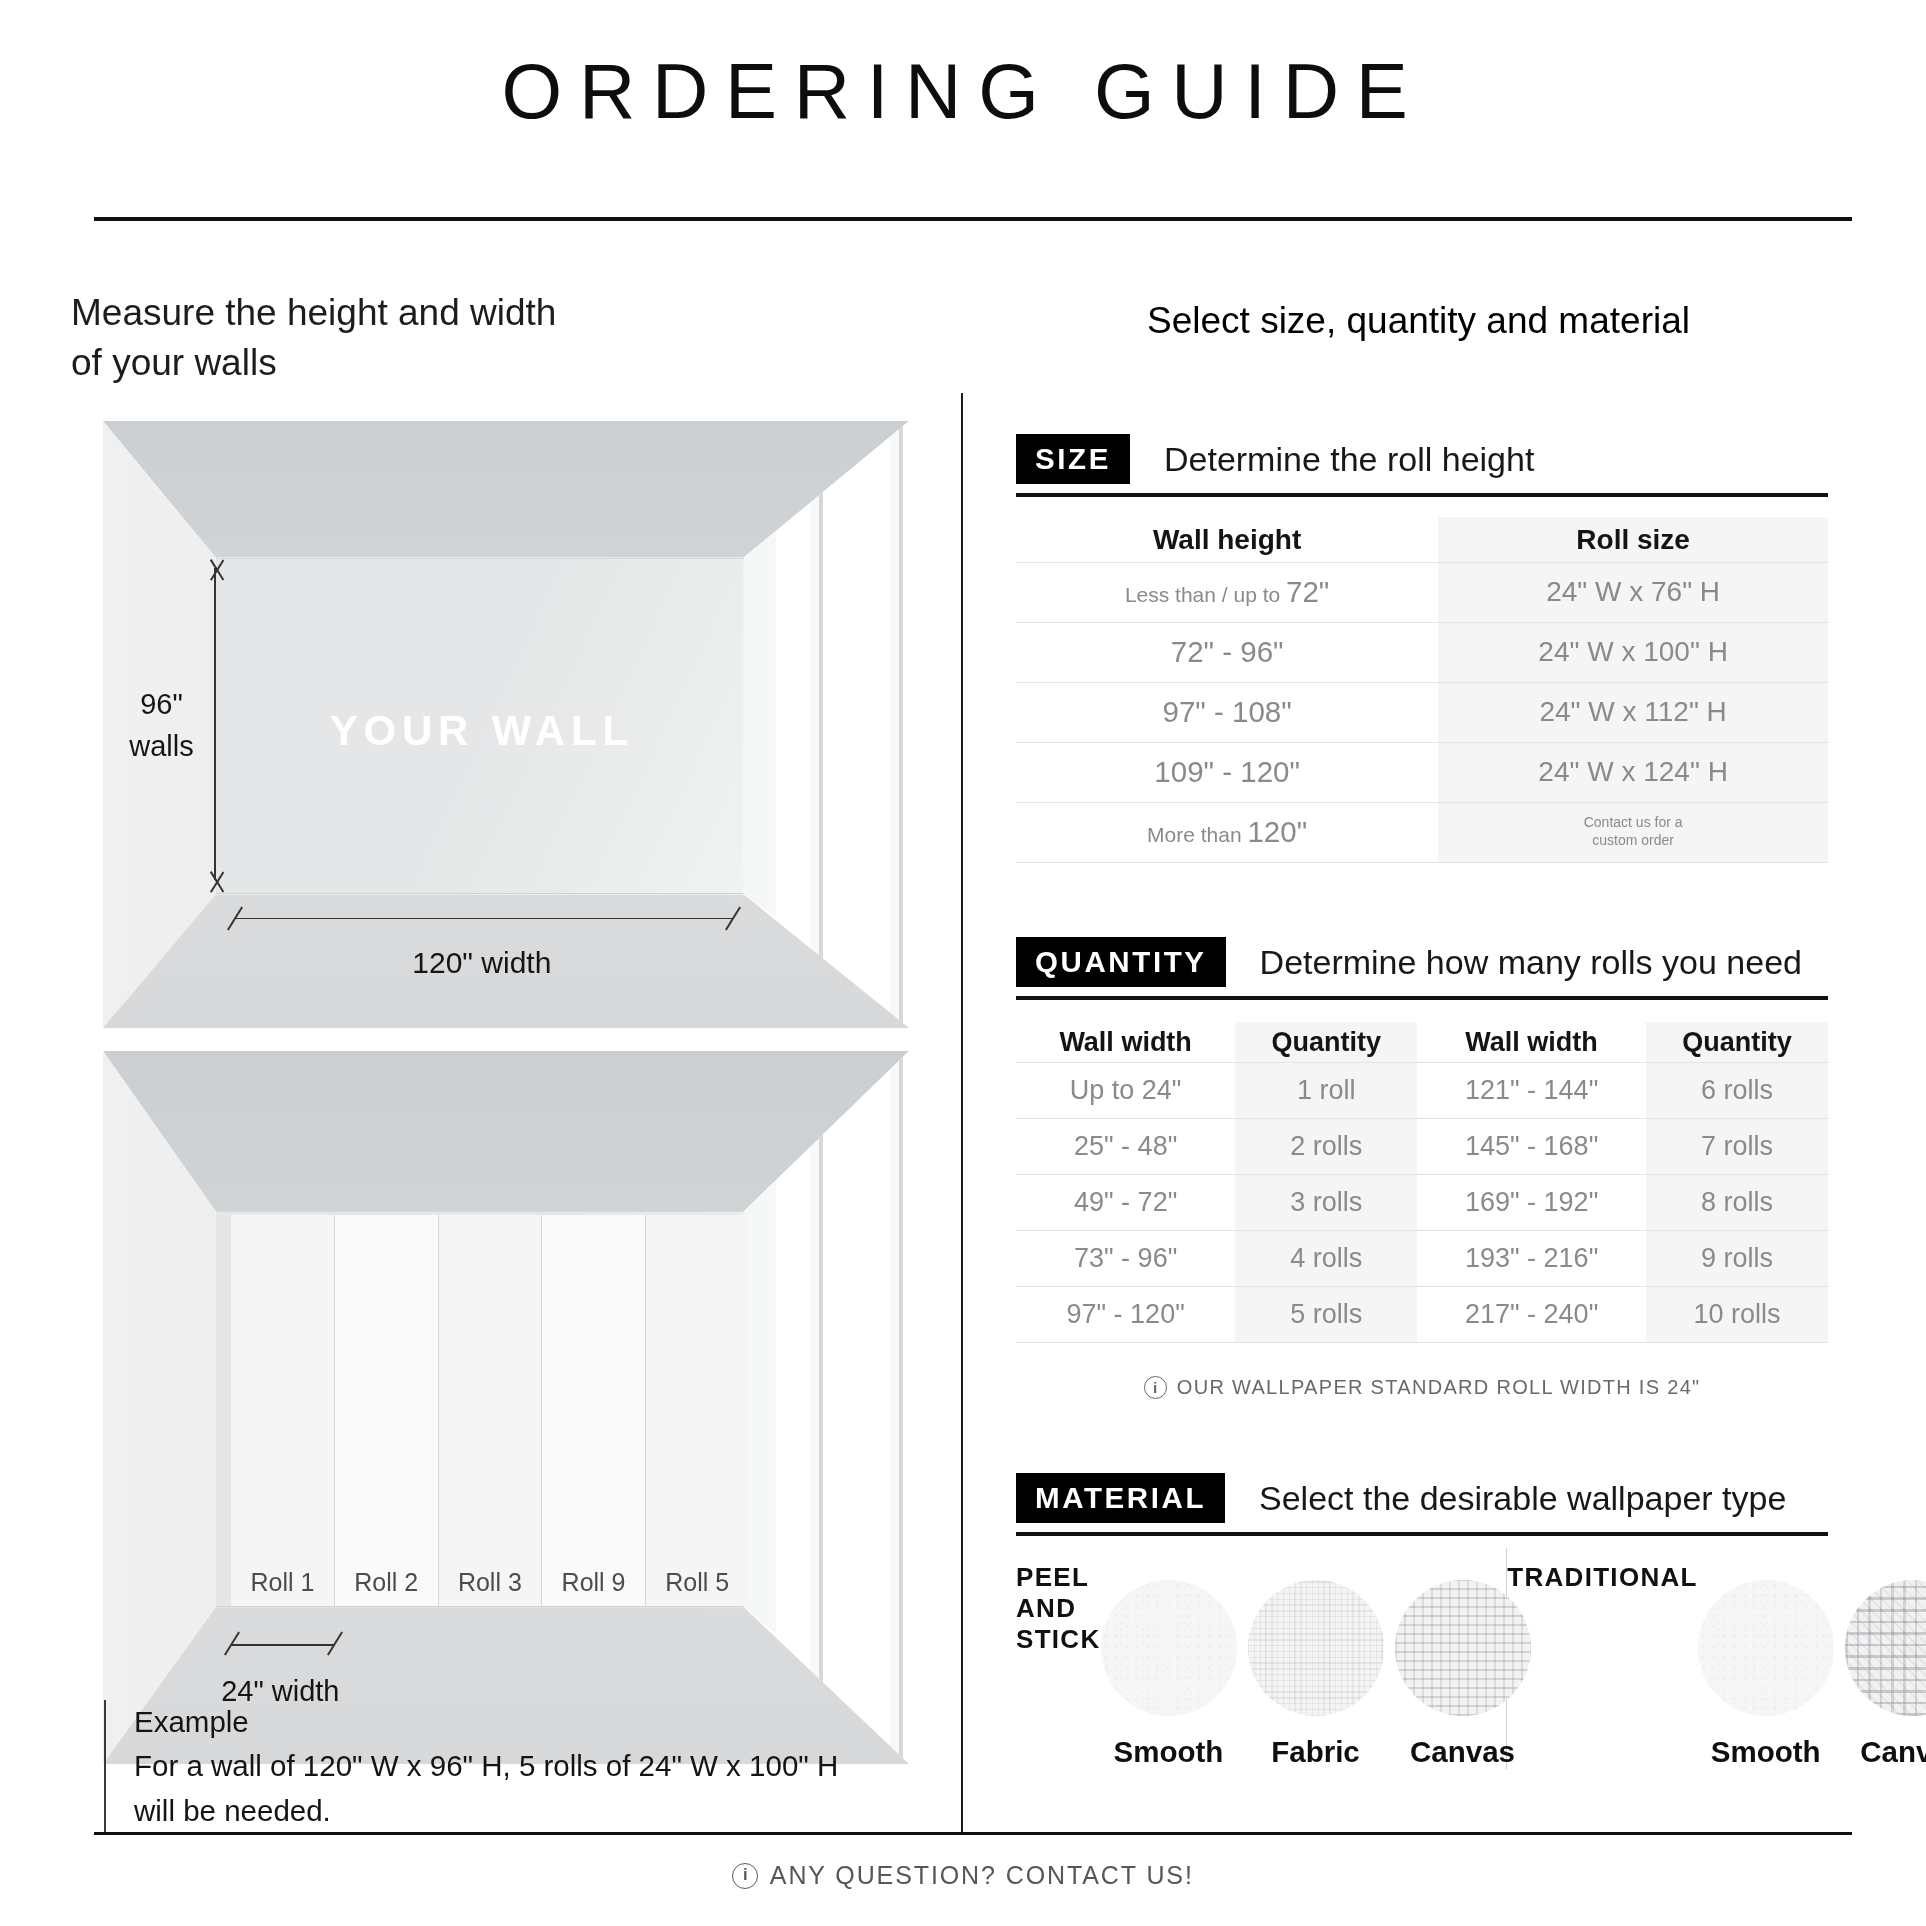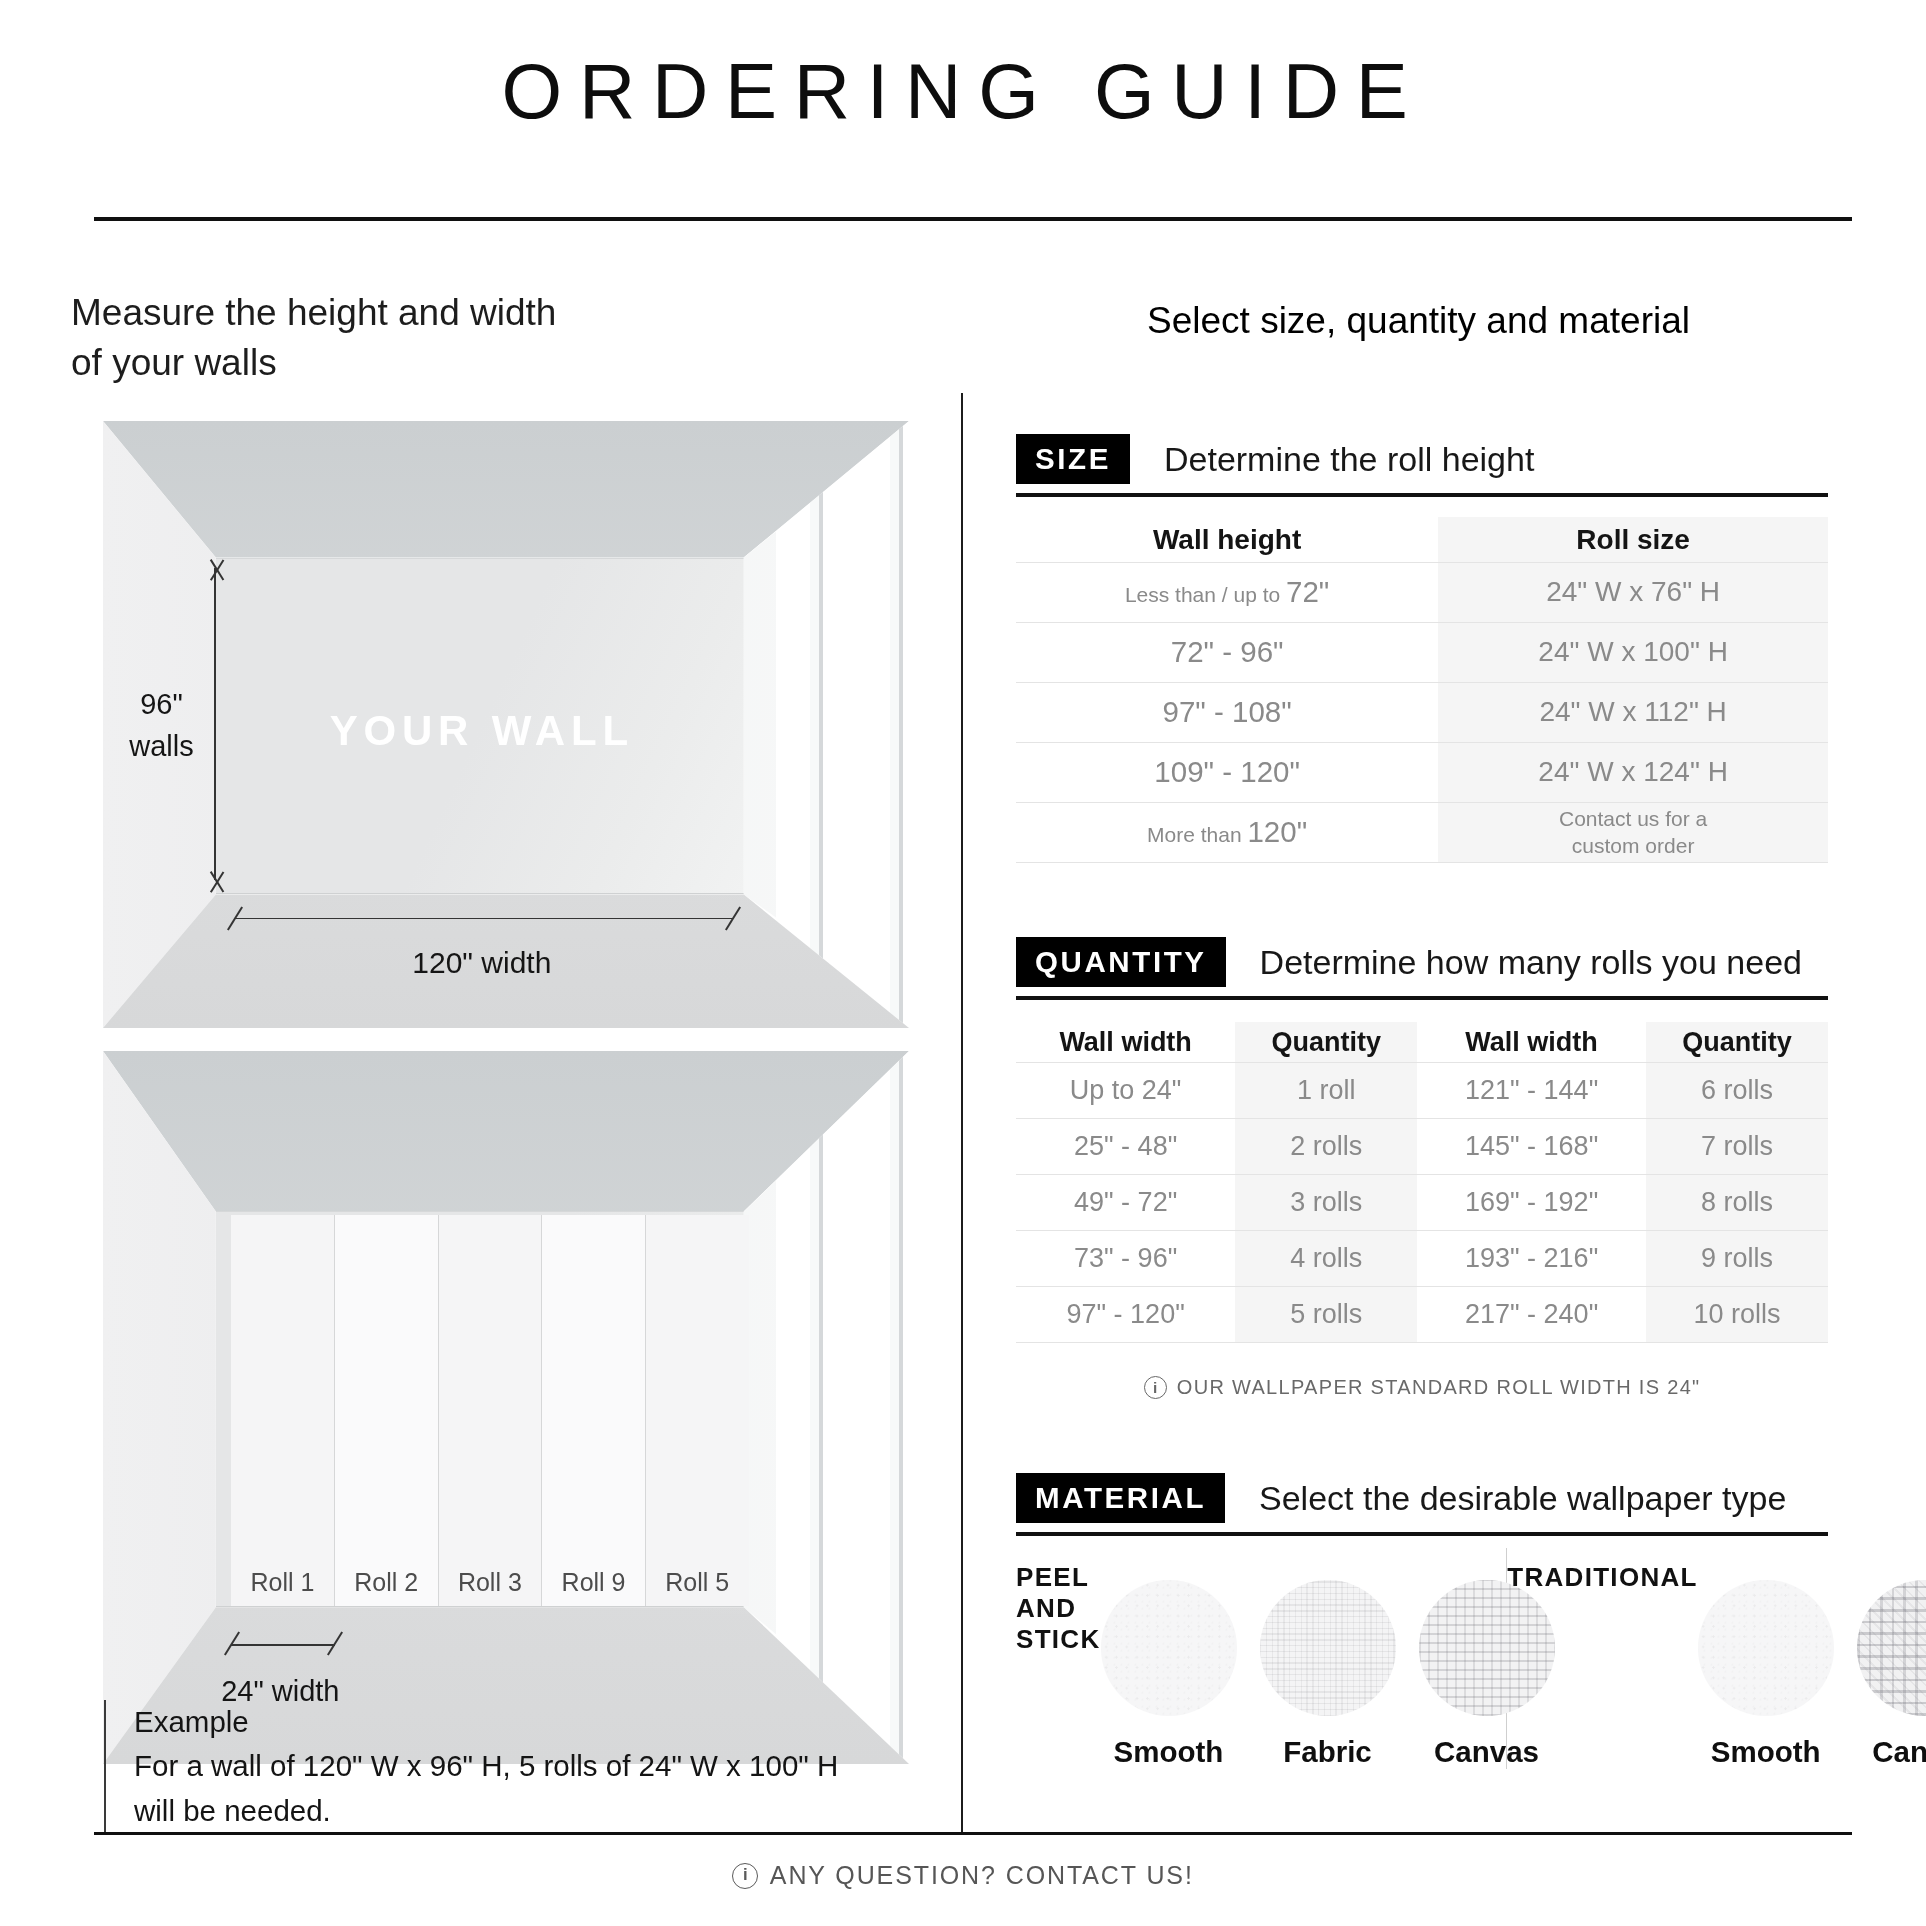--- a/index.html
+++ b/index.html
@@ -90,39 +90,39 @@
   #sec-quantity table.data{margin-top:22px;}
   table.data tr{border-bottom:1.3px solid #e4e4e4;}
   table.data th{font-size:28px;font-weight:600;color:#141414;text-align:center;padding:0;}
   table.data td{font-size:28px;font-weight:400;color:#8a8a8a;text-align:center;padding:0;}
   .alt{background:#f5f5f5;}
   #size-table th{height:45px;}
   #size-table td{height:60px;}
   #size-table col.c1{width:52%;} #size-table col.c2{width:48%;}
   .small-txt{font-size:21px;}
   .big-txt{font-size:29.5px;}
-  .two-line{font-size:21px;line-height:1.3;display:inline-block;}
+  .two-line{font-size:14px;line-height:1.3;display:inline-block;}
   #qty-table th{height:41px;font-size:27px;}
   #qty-table td{height:56px;font-size:27px;}
   #qty-table col.q1{width:27%;} #qty-table col.q2{width:22.4%;}
   #qty-table col.q3{width:28.2%;} #qty-table col.q4{width:22.4%;}
 
   .note-row{margin-top:33px;display:flex;justify-content:center;align-items:center;gap:10.3px;}
   .info-circle{display:inline-flex;justify-content:center;align-items:center;
       width:23px;height:23px;border:1.9px solid #676767;border-radius:50%;
       font-size:15.4px;color:#676767;font-weight:600;line-height:1;}
   .note-text{font-size:20px;color:#696969;letter-spacing:1.3px;font-weight:500;}
 
   
   .groups{display:flex;margin-top:11.6px;}
   .group{display:flex;flex-direction:row;}
   .group.peel{width:60.5%;border-right:1.3px solid #cfcfcf;padding-right:6.4px;}
   .group.trad{width:39.5%;}
   .group-name{font-size:26px;font-weight:600;letter-spacing:1.3px;color:#111;margin-top:14px;}
-  .swatch-row{display:flex;gap:23px;margin-top:32px;}
+  .swatch-row{display:flex;gap:11px;margin-top:32px;}
   .swatch{display:flex;flex-direction:column;align-items:center;}
   .circle{width:136px;height:136px;border-radius:50%;}
   .tex-smooth{background-color:#f6f6f7;
       background-image:radial-gradient(#ebebec 1px,transparent 1px),
                        radial-gradient(#f0f0f1 1px,transparent 1px);
       background-size:10.3px 10.3px,7px 7px;background-position:0 0,3.2px 4.5px;}
   .tex-fabric{background-color:#f4f4f5;
       background-image:repeating-linear-gradient(0deg,rgba(120,120,125,.12) 0 1.3px,transparent 1.3px 5.8px),
                        repeating-linear-gradient(90deg,rgba(120,120,125,.10) 0 1.3px,transparent 1.3px 5.8px);}
   .tex-canvas{background-color:#f2f2f3;

